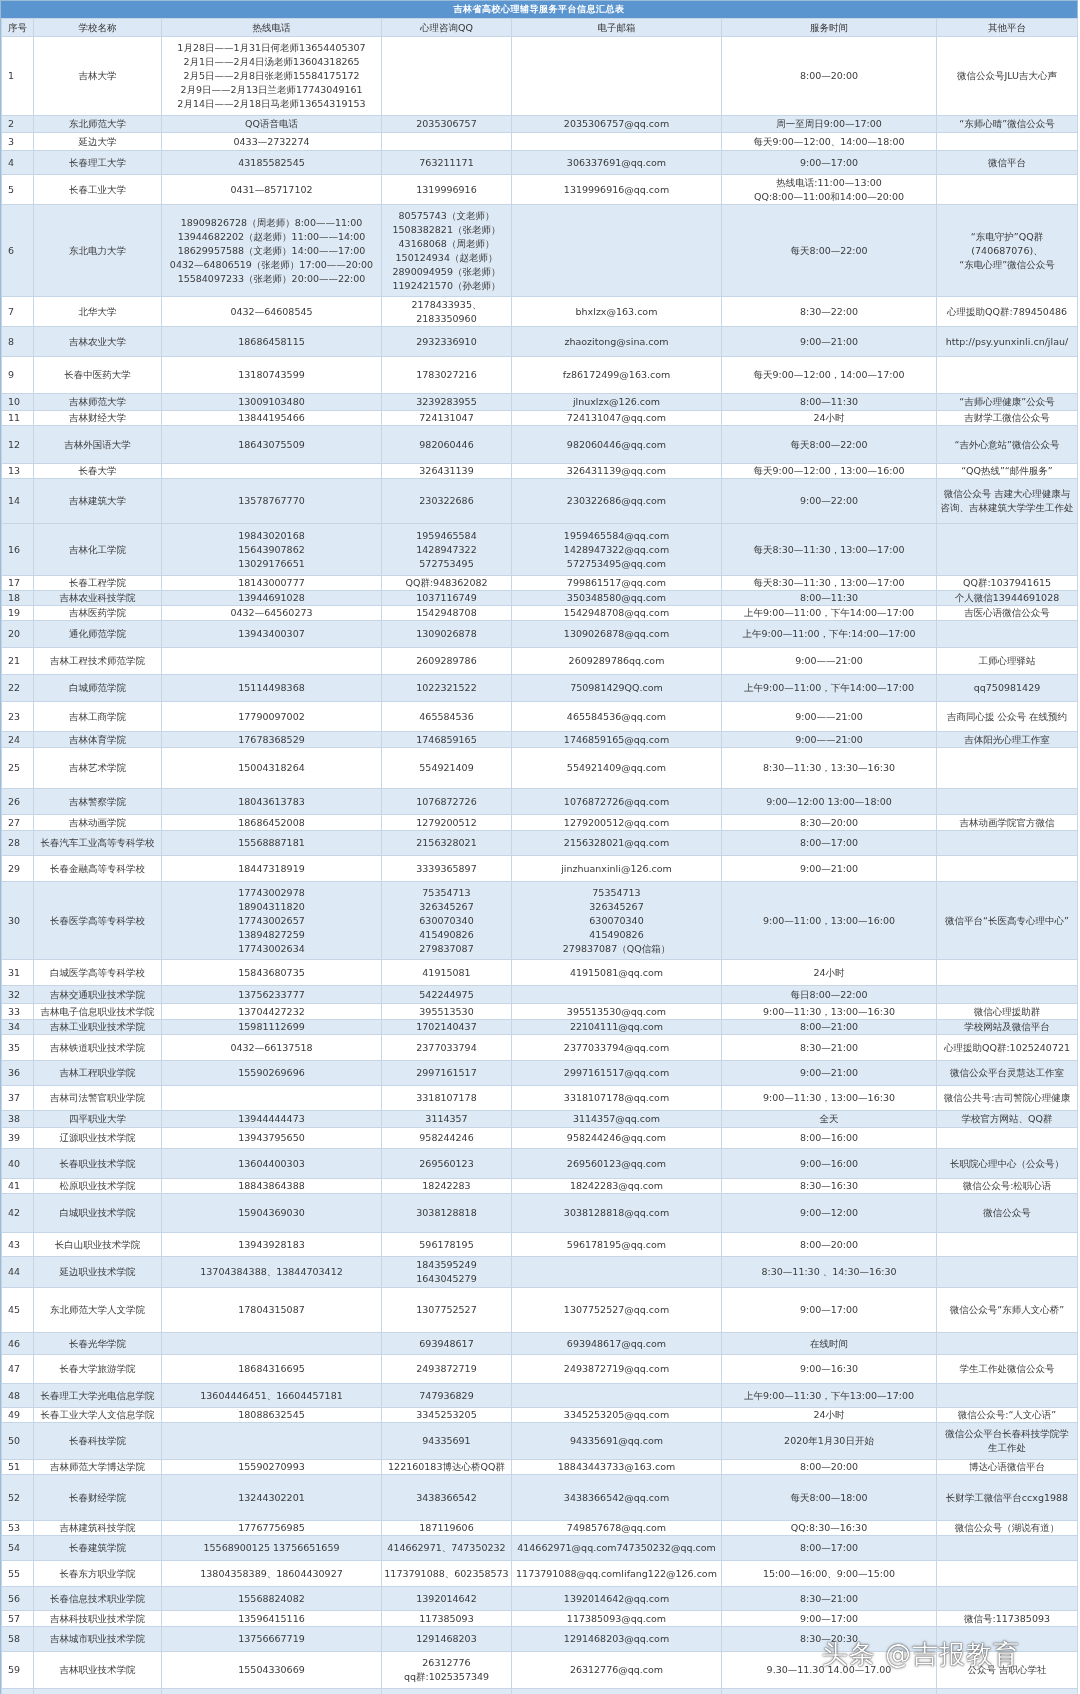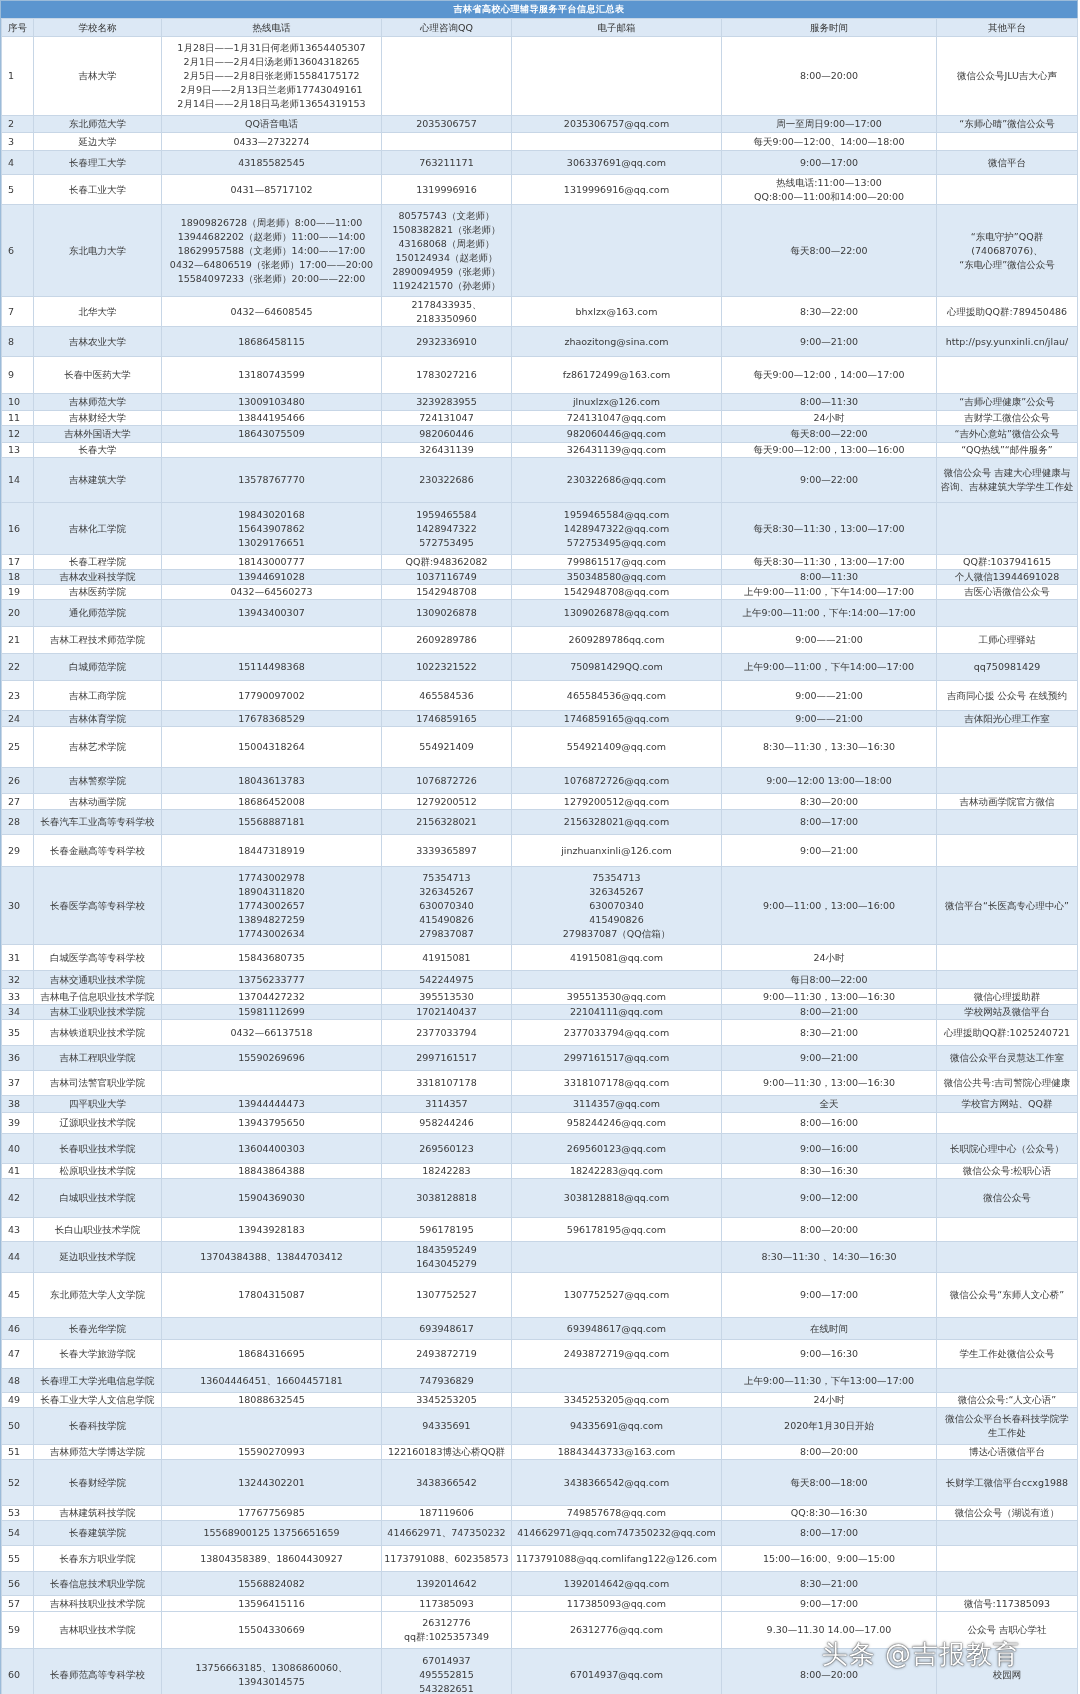--- a/index.html
+++ b/index.html
@@ -153,21 +153,21 @@
         </tr>
         <tr style="height: 15px;">
           <td class="idx">11</td>
           <td>吉林财经大学</td>
           <td>13844195466</td>
           <td>724131047</td>
           <td>724131047@qq.com</td>
           <td>24小时</td>
           <td>吉财学工微信公众号</td>
         </tr>
-        <tr class="alt" style="height: 17px;">
+        <tr class="alt" style="height: 38px;">
           <td class="idx">12</td>
           <td>吉林外国语大学</td>
           <td>18643075509</td>
           <td>982060446</td>
           <td>982060446@qq.com</td>
           <td>每天8:00—22:00</td>
           <td>“吉外心意站”微信公众号</td>
         </tr>
         <tr style="height: 15px; border-radius: 7px;">
           <td class="idx">13</td>
@@ -304,21 +304,21 @@
         </tr>
         <tr class="alt" style="height: 25px;">
           <td class="idx">28</td>
           <td>长春汽车工业高等专科学校</td>
           <td>15568887181</td>
           <td>2156328021</td>
           <td>2156328021@qq.com</td>
           <td>8:00—17:00</td>
           <td></td>
         </tr>
-        <tr style="height: 32px;">
+        <tr style="height: 26px;">
           <td class="idx">29</td>
           <td>长春金融高等专科学校</td>
           <td>18447318919</td>
           <td>3339365897</td>
           <td>jinzhuanxinli@126.com</td>
           <td>9:00—21:00</td>
           <td></td>
         </tr>
         <tr class="alt" style="height: 78px;">
           <td class="idx">30</td>
@@ -579,20 +579,29 @@
         </tr>
         <tr style="height: 16px;">
           <td class="idx">57</td>
           <td>吉林科技职业技术学院</td>
           <td>13596415116</td>
           <td>117385093</td>
           <td>117385093@qq.com</td>
           <td>9:00—17:00</td>
           <td>微信号:117385093</td>
         </tr>
+        <tr class="alt" style="height: 25px;">
+          <td class="idx">58</td>
+          <td>吉林城市职业技术学院</td>
+          <td>13756667719</td>
+          <td>1291468203</td>
+          <td>1291468203@qq.com</td>
+          <td>8:30—20:30</td>
+          <td></td>
+        </tr>
         <tr style="height: 37px;">
           <td class="idx">59</td>
           <td>吉林职业技术学院</td>
           <td>15504330669</td>
           <td>26312776
 qq群:1025357349</td>
           <td>26312776@qq.com</td>
           <td>9.30—11.30 14.00—17.00</td>
           <td>公众号 吉职心学社</td>
         </tr>

